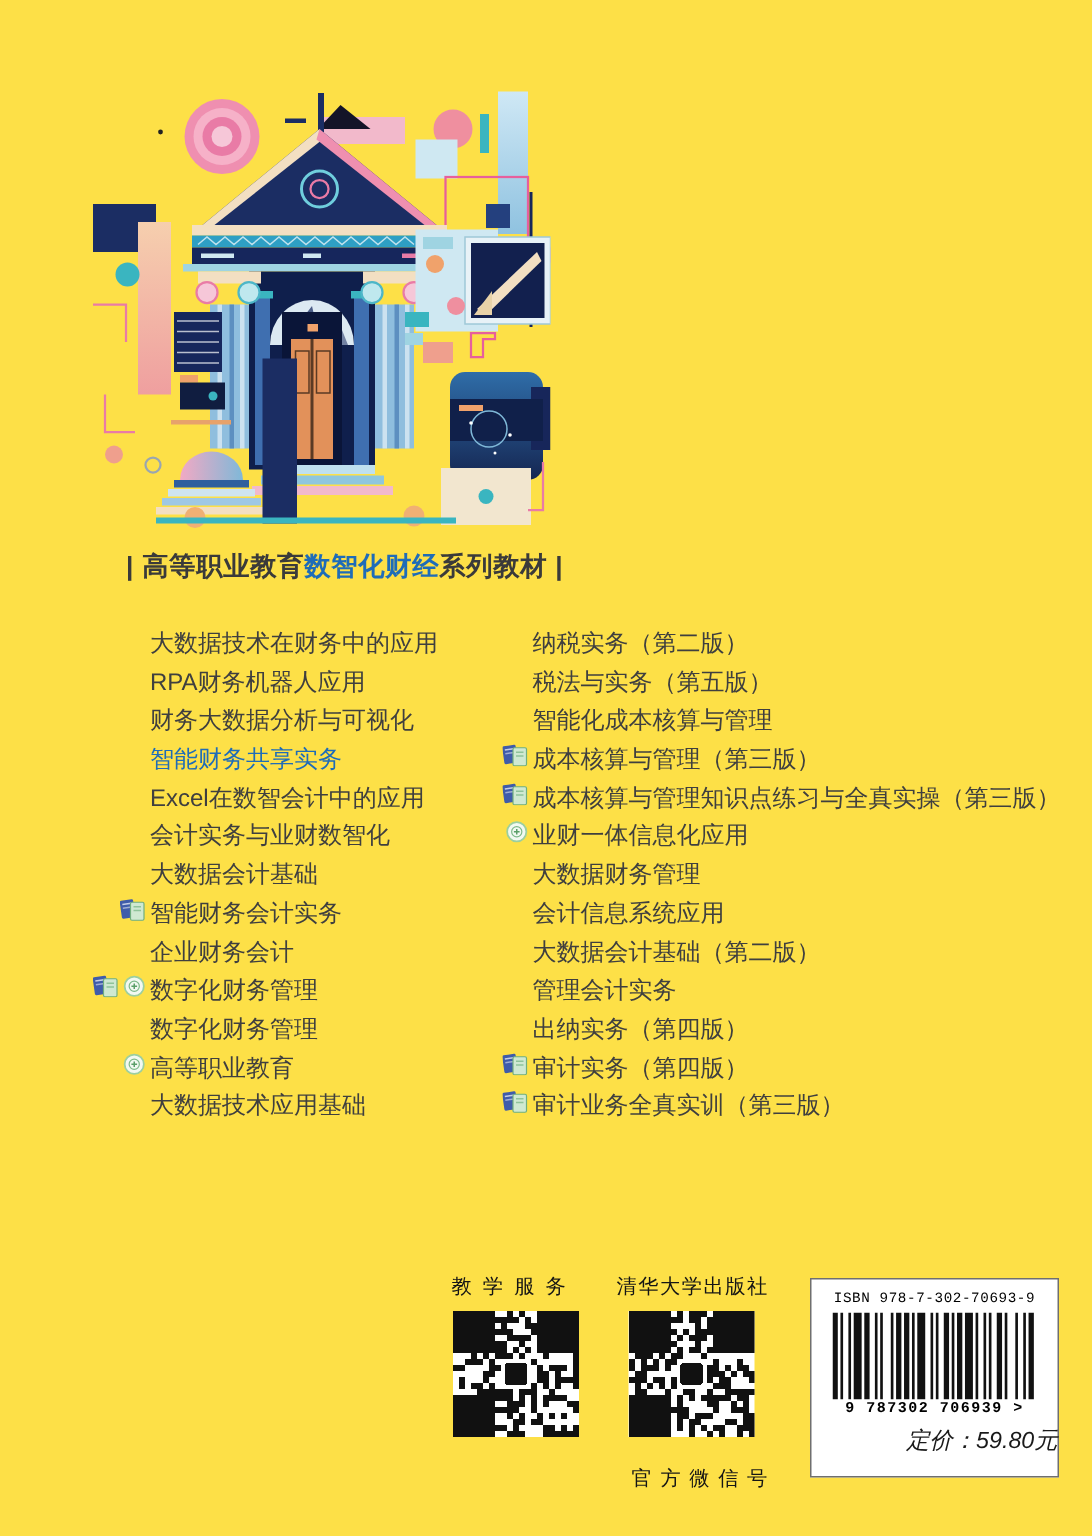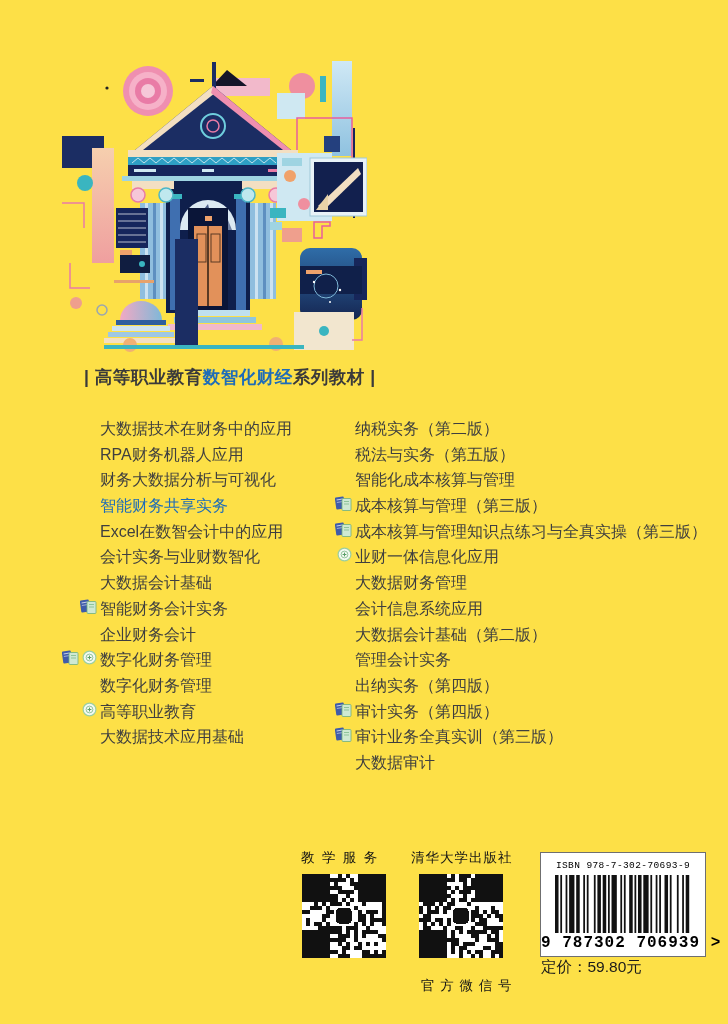--- a/index.html
+++ b/index.html
@@ -20,29 +20,29 @@
   .label{font-size:16px;white-space:nowrap;color:#3f3f3f;}
   .label.hl{color:#1e6cb8;}
   .qr-label{position:absolute;font-size:13.5px;color:#151515;font-weight:500;white-space:nowrap;}
   #label-service{left:301px;top:849px;letter-spacing:2px;font-family:Liberation Serif, serif;}
   #label-publisher{left:411px;top:849px;letter-spacing:1px;}
   #label-wechat{left:421px;top:963px;letter-spacing:1px;margin-top:14px;}
   .qr{position:absolute;width:84px;height:84px;background:#fff;}
   #qr1{left:302px;top:874px;}
   #qr2{left:419px;top:874px;}
   .qr svg rect{fill:#111;}
-  .barcode-box{position:absolute;left:540px;top:852px;width:166px;height:105px;
+  .barcode-box{position:absolute;left:540px;top:852px;width:166px;height:133px;
         border:1px solid #6f6f6f;background:#fff;box-sizing:border-box;padding-top:7px;}
   .isbn{font-family:"Liberation Mono",monospace;font-size:9.5px;letter-spacing:.4px;
         text-align:center;color:#000;white-space:nowrap;}
   .bars{height:58px;margin:4px 14px 0;}
   .bars svg rect{fill:#111;}
-  .digits{font-family:"Liberation Mono",monospace;font-size:16px;font-weight:700;
+  .digits{font-family:"Liberation Mono",monospace;font-size:10px;font-weight:700;
         text-align:center;letter-spacing:1px;margin-top:1px;color:#000;white-space:nowrap;}
-  .price{font-size:15.5px;text-align:left;margin-top:5px;color:#1a1a1a;font-weight:500;}
+  .price{font-size:15.5px;text-align:right;margin-top:5px;color:#1a1a1a;font-weight:500;font-style:italic;}
 </style>
 </head>
 <body>
 
 <div class="page">
 
   <div class="illustration">
     <svg width="305" height="294" viewBox="0 0 305 294">
       <defs>
         <linearGradient id="gblue" x1="0" y1="0" x2="0" y2="1">
@@ -399,24 +399,20 @@
                 <rect x="2" y="3" width="6" height="1" fill="#fff" opacity=".7"></rect>
                 <rect x="2" y="5.5" width="6" height="1" fill="#fff" opacity=".5"></rect>
               </g>
               <rect x="7" y="2.5" width="9" height="12" rx="1" fill="#cfe9d2" stroke="#6fae7e" stroke-width=".8"></rect>
               <rect x="9" y="5" width="5" height="1" fill="#8fc49a"></rect>
               <rect x="9" y="7.5" width="5" height="1" fill="#8fc49a"></rect>
             </svg>
           </span>
         </span>
         <span class="label">审计业务全真实训（第三版）</span>
-      </div>
-      <div class="row">
-        <span class="icons"></span>
-        <span class="label">大数据审计</span>
       </div>
     </div>
 
   <div class="qr-label" id="label-service">教 学 服 务</div>
   <div class="qr-label" id="label-publisher">清华大学出版社</div>
   <div class="qr" id="qr1"><svg width="100%" height="100%" viewBox="0 0 21 21" shape-rendering="crispEdges">
         <rect x="9" y="0" width="1" height="1"></rect>
         <rect x="11" y="0" width="1" height="1"></rect>
         <rect x="7" y="1" width="1" height="1"></rect>
         <rect x="8" y="1" width="1" height="1"></rect>

